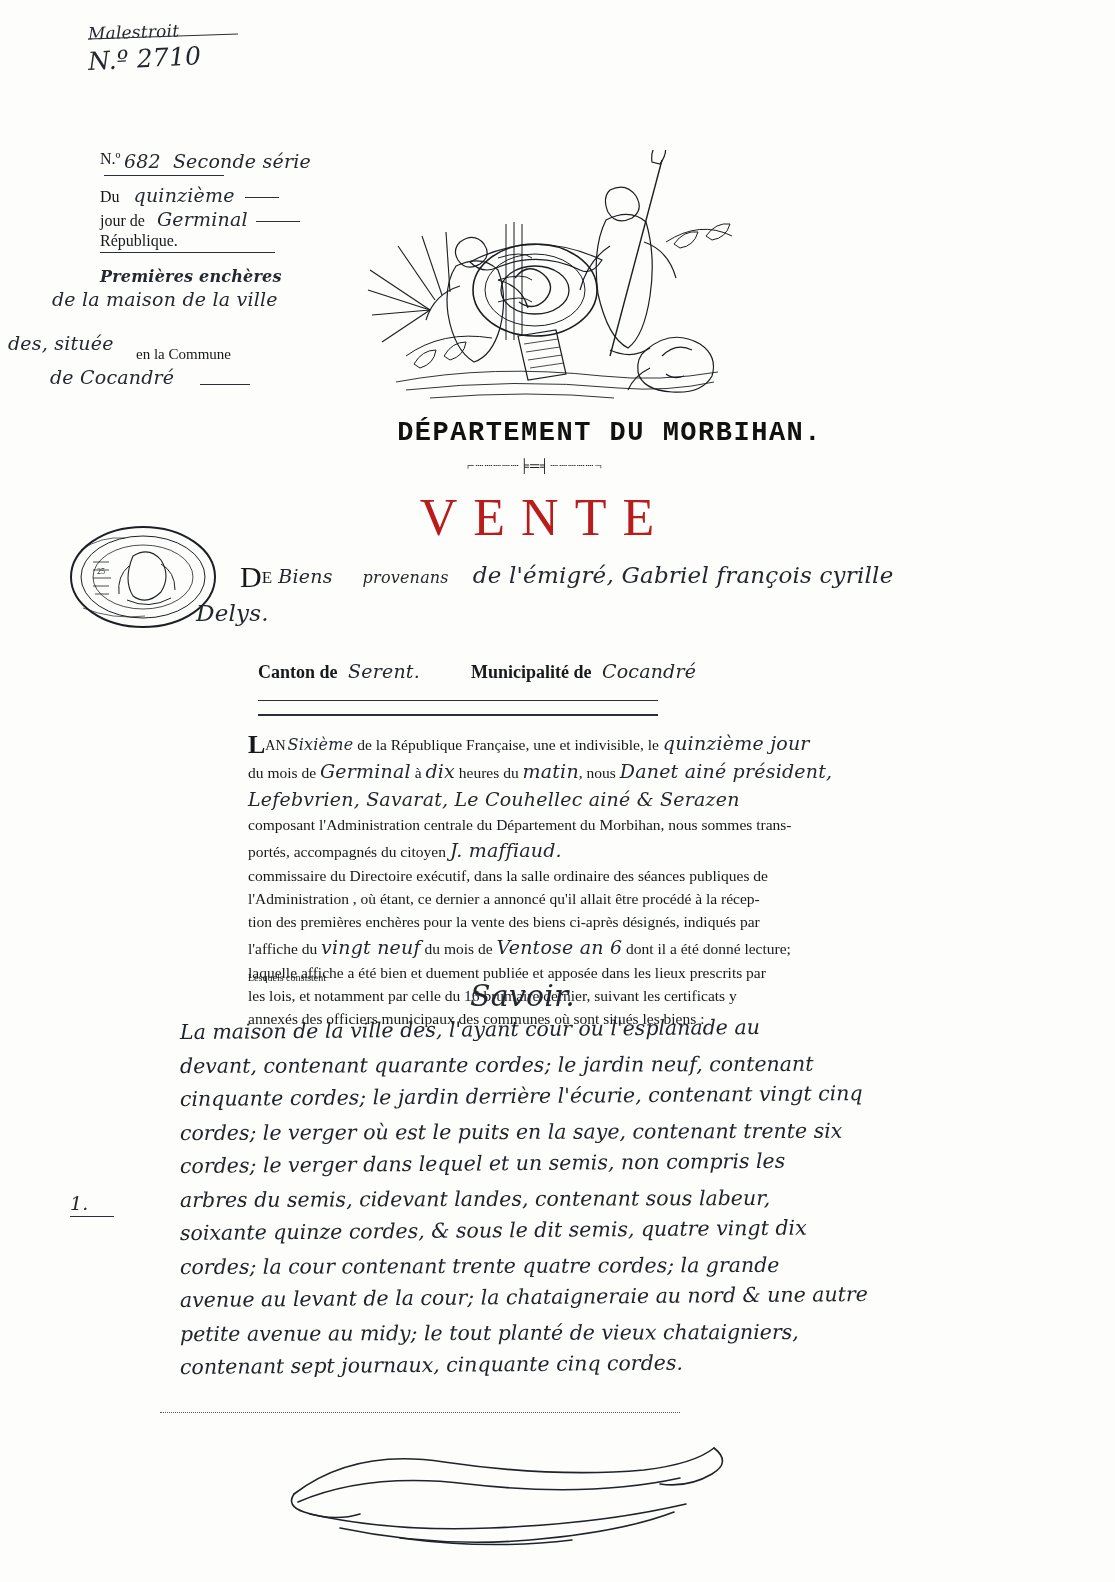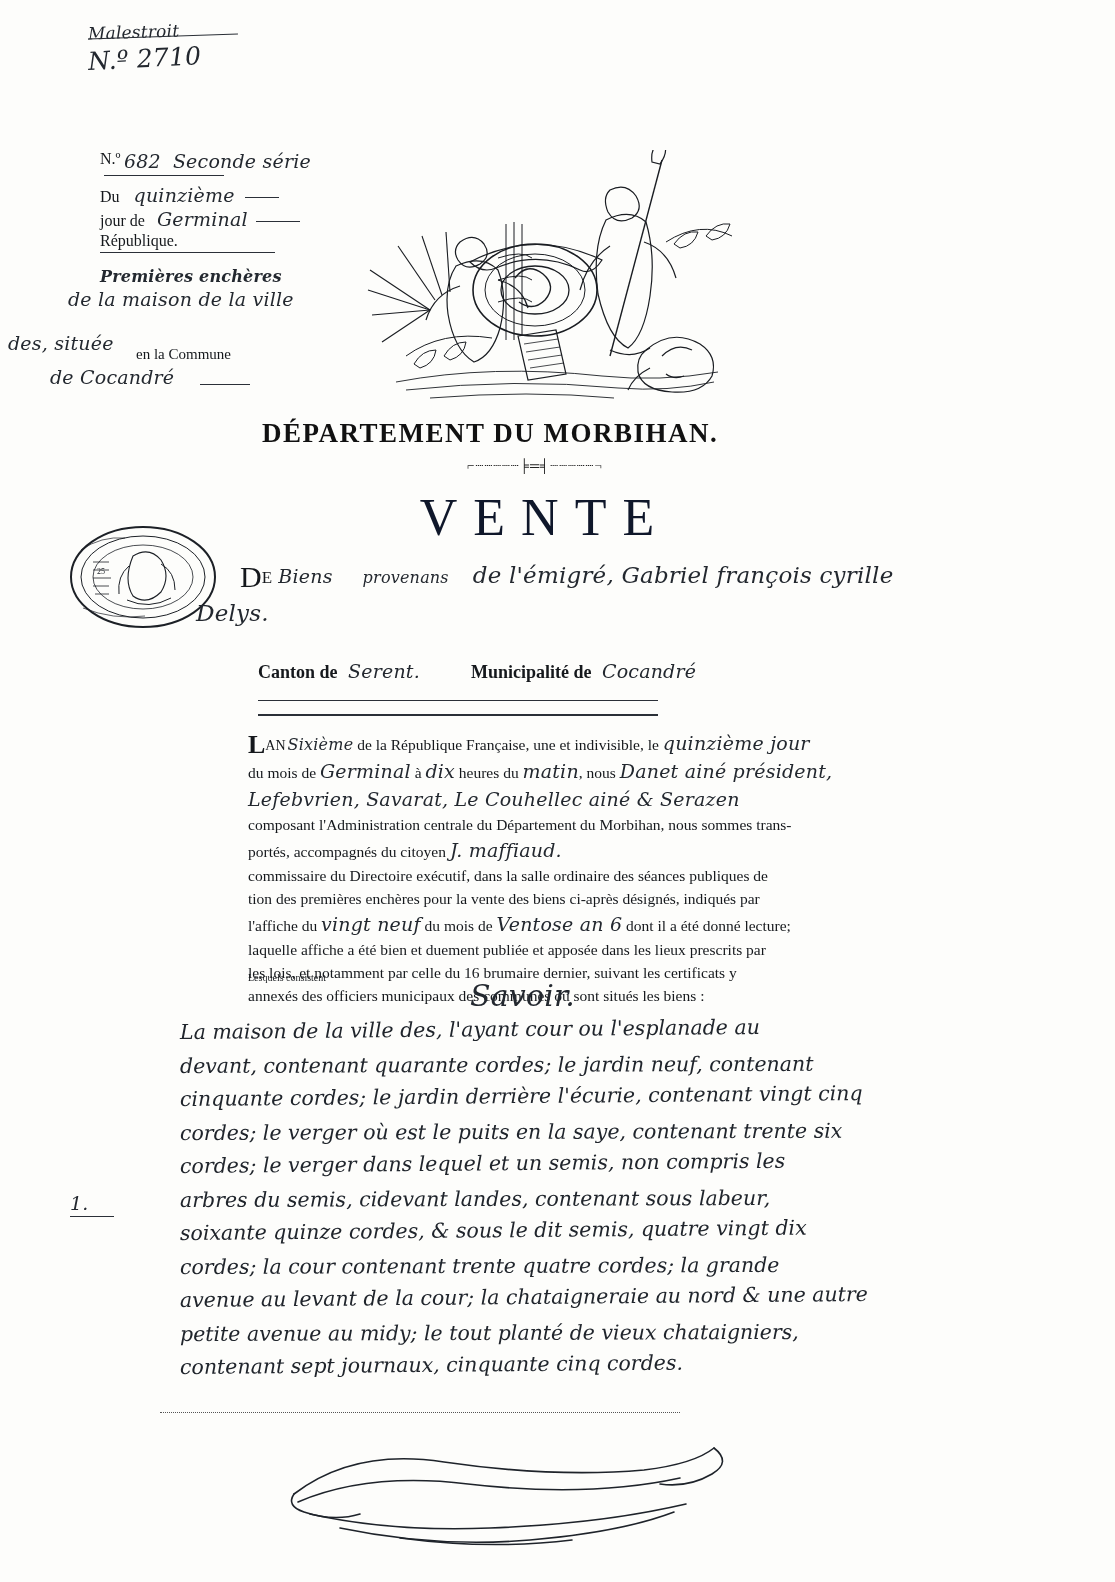--- a/index.html
+++ b/index.html
@@ -90,22 +90,22 @@
     height: 260px;
   }
   #vignette svg { display: block; }
 
   
   #dept {
     position: absolute;
     left: 262px;
     top: 418px;
     width: 560px;
-    text-align: left;
-    font-family: Liberation Serif, serif;
+    text-align: right;
+    font-family: Liberation Mono, monospace;
     font-weight: bold;
     font-size: 27px;
     letter-spacing: 1.5px;
     color: #111;
   }
   #dept-orn {
     position: absolute;
     left: 420px;
     top: 458px;
     width: 230px;
@@ -119,21 +119,21 @@
   #vente {
     position: absolute;
     left: 330px;
     top: 488px;
     width: 430px;
     text-align: center;
     font-family: "Liberation Serif", serif;
     font-size: 52px;
     letter-spacing: 16px;
     font-weight: normal;
-    color: #0f172a;
+    color: #b91c1c;
   }
 
   
   #seal {
     position: absolute;
     left: 63px;
     top: 520px;
     width: 160px;
     height: 115px;
   }
@@ -295,21 +295,21 @@
 
 
     <div class="lc-row">
       <span class="print lc-label">République.</span>
     </div>
     <div class="rule-med"></div>
 
     <div class="lc-row" style="margin-top:14px;font-weight:bold;">
       <span class="hand hand-sm">Premières enchères</span>
     </div>
-    <div class="lc-row" style="padding-left:68px;">
+    <div class="lc-row" style="padding-left:52px;">
       <span class="hand hand-md">de la maison de la ville</span>
     </div>
 
     <div style="position:relative;margin-top:22px;">
       <span class="hand hand-md" style="position:absolute;left:8px;top:0;">des, située</span>
       <span class="print" style="position:absolute;left:128px;top:14px;font-size:15px;margin-left:8px;">en la Commune</span>
       <span class="hand hand-md" style="position:absolute;left:50px;top:34px;">de Cocandré</span>
       <span style="position:absolute;left:200px;top:52px;display:inline-block;width:50px;border-bottom:1px solid #2b3038;"></span>
     </div>
   </div>
@@ -459,20 +459,21 @@
     </p>
     <p>
       <span class="hand hand-md">Lefebvrien, Savarat,   Le Couhellec ainé &amp; Serazen</span>
     </p>
     <p>composant l'Administration centrale du Département du Morbihan, nous sommes trans-</p>
     <p>
       <span>portés, accompagnés du citoyen</span>
       <span class="hand hand-md">J. maffiaud.</span>
     </p>
     <p>commissaire du Directoire exécutif, dans la salle ordinaire des séances publiques de</p>
+    <p>l'Administration , où étant, ce dernier a annoncé qu'il allait être procédé à la récep-</p>
     <p>tion des premières enchères pour la vente des biens ci-après désignés, indiqués par</p>
     <p>
       <span>l'affiche du</span>
       <span class="hand hand-md">vingt neuf</span>
       <span>du mois de</span>
       <span class="hand hand-md">Ventose an 6</span>
       <span>dont il a été donné lecture;</span>
     </p>
     <p>laquelle affiche a été bien et duement publiée et apposée dans les lieux prescrits par</p>
     <p>les lois, et notamment par celle du 16 brumaire dernier, suivant les certificats y</p>

